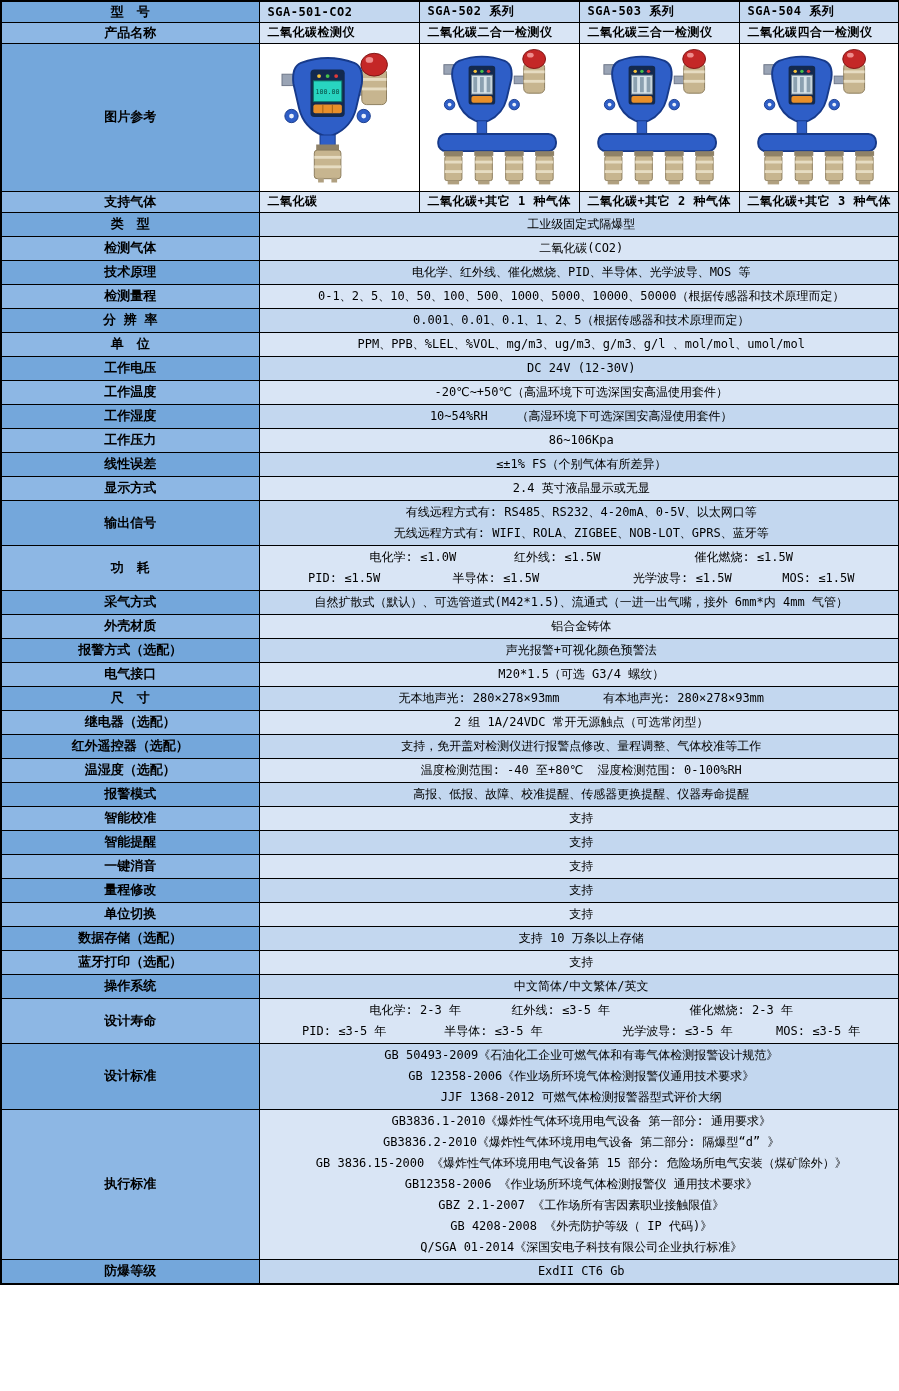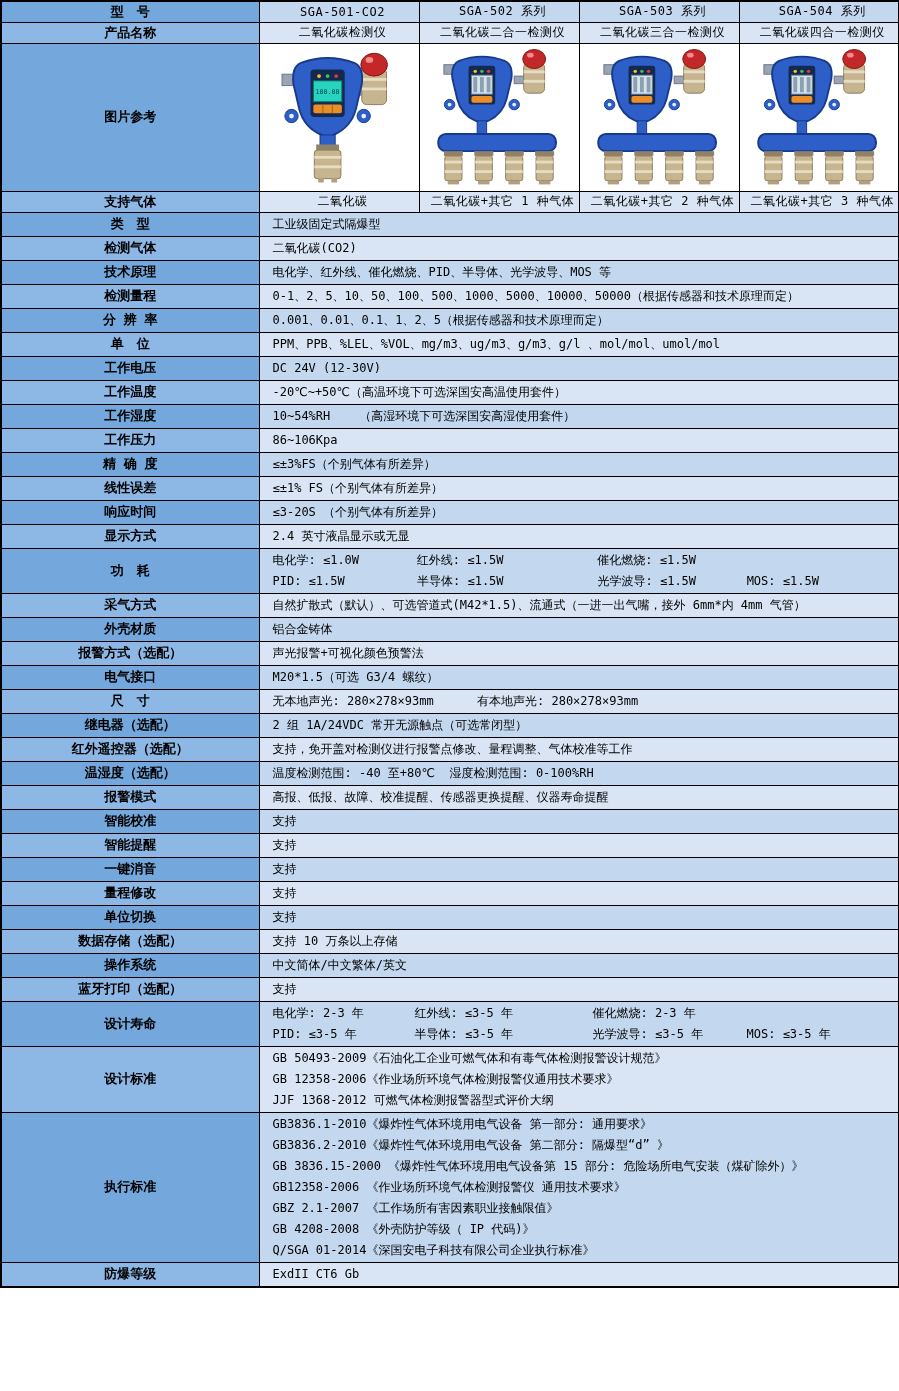--- a/index.html
+++ b/index.html
@@ -4,22 +4,22 @@
 <style>
   html,body{margin:0;padding:0;background:#fff;}
   body{font-family:"DejaVu Sans Mono","DejaVu Sans","Liberation Sans",sans-serif;color:#000;}
   table{border-collapse:collapse;width:899px;table-layout:fixed;border:2px solid #000;}
   col.c-label{width:258px;}
   col.c-m{width:160px;}
   th,td{border:1px solid #000;vertical-align:middle;overflow:hidden;}
   tr{height:21px;}
   th{font-size:13px;font-weight:bold;text-align:center;padding:0 2px;margin-left:14px;}
   td{font-size:12px;}
-  td.hd{text-align:center;font-weight:normal;letter-spacing:0.5px;padding-left:8px;}
-  td.val{padding:1px 8px 1px 13px;white-space:pre-wrap;}
+  td.hd{text-align:left;font-weight:bold;letter-spacing:0.5px;padding-left:8px;}
+  td.val{padding:1px 8px 1px 13px;white-space:pre-wrap;text-align:center;}
   .line{line-height:21px;}
   tbody tr:nth-child(odd)  th{background:#74a7db;}
   tbody tr:nth-child(even) th{background:#8db7e4;}
   tbody tr:nth-child(odd)  td{background:#c3d7ef;}
   tbody tr:nth-child(even) td{background:#d9e5f5;}
   tbody tr td.img{background:#fff;text-align:center;padding:0;}
   tr.img-row{height:148px;}
   .dev{width:152px;height:142px;display:inline-block;}
 </style>
 </head>
@@ -210,41 +210,37 @@
   <tr>
     <th>工作湿度</th>
     <td class="val" colspan="4"><div class="line">10~54%RH    （高湿环境下可选深国安高湿使用套件）</div></td>
   </tr>
 
   <tr>
     <th>工作压力</th>
     <td class="val" colspan="4"><div class="line">86~106Kpa</div></td>
   </tr>
 
-  <tr>
-    <th>精 确 度</th>
-    <td class="val" colspan="4"><div class="line">≤±3%FS（个别气体有所差异）</div></td>
-  </tr>
 
 
   <tr>
     <th>线性误差</th>
     <td class="val" colspan="4"><div class="line">≤±1% FS（个别气体有所差异）</div></td>
   </tr>
 
-  <tr>
-    <th>响应时间</th>
-    <td class="val" colspan="4"><div class="line">≤3-20S （个别气体有所差异）</div></td>
-  </tr>
 
   <tr>
     <th>显示方式</th>
     <td class="val" colspan="4"><div class="line">2.4 英寸液晶显示或无显</div></td>
   </tr>
 
+  <tr>
+    <th>输出信号</th>
+    <td class="val" colspan="4"><div class="line">有线远程方式有: RS485、RS232、4-20mA、0-5V、以太网口等</div><div class="line">无线远程方式有: WIFI、ROLA、ZIGBEE、NOB-LOT、GPRS、蓝牙等</div></td>
+  </tr>
 
   <tr>
     <th>功　耗</th>
     <td class="val" colspan="4"><div class="line">电化学: ≤1.0W        红外线: ≤1.5W             催化燃烧: ≤1.5W</div><div class="line">PID: ≤1.5W          半导体: ≤1.5W             光学波导: ≤1.5W       MOS: ≤1.5W</div></td>
   </tr>
 
   <tr>
     <th>采气方式</th>
     <td class="val" colspan="4"><div class="line">自然扩散式（默认）、可选管道式(M42*1.5)、流通式（一进一出气嘴，接外 6mm*内 4mm 气管）</div></td>
   </tr>
@@ -314,29 +310,29 @@
     <th>单位切换</th>
     <td class="val" colspan="4"><div class="line">支持</div></td>
   </tr>
 
   <tr>
     <th>数据存储（选配）</th>
     <td class="val" colspan="4"><div class="line">支持 10 万条以上存储</div></td>
   </tr>
 
   <tr>
+    <th>蓝牙打印（选配）</th>
+    <td class="val" colspan="4"><div class="line">支持</div></td>
+  </tr>
+
+  <tr>
     <th>操作系统</th>
     <td class="val" colspan="4"><div class="line">中文简体/中文繁体/英文</div></td>
   </tr>
 
-  <tr>
-    <th>蓝牙打印（选配）</th>
-    <td class="val" colspan="4"><div class="line">支持</div></td>
-  </tr>
-
 
   <tr>
     <th>设计寿命</th>
     <td class="val" colspan="4"><div class="line">电化学: 2-3 年       红外线: ≤3-5 年           催化燃烧: 2-3 年</div><div class="line">PID: ≤3-5 年        半导体: ≤3-5 年           光学波导: ≤3-5 年      MOS: ≤3-5 年</div></td>
   </tr>
 
   <tr>
     <th>设计标准</th>
     <td class="val" colspan="4"><div class="line">GB 50493-2009《石油化工企业可燃气体和有毒气体检测报警设计规范》</div><div class="line">GB 12358-2006《作业场所环境气体检测报警仪通用技术要求》</div><div class="line">JJF 1368-2012 可燃气体检测报警器型式评价大纲</div></td>
   </tr>

